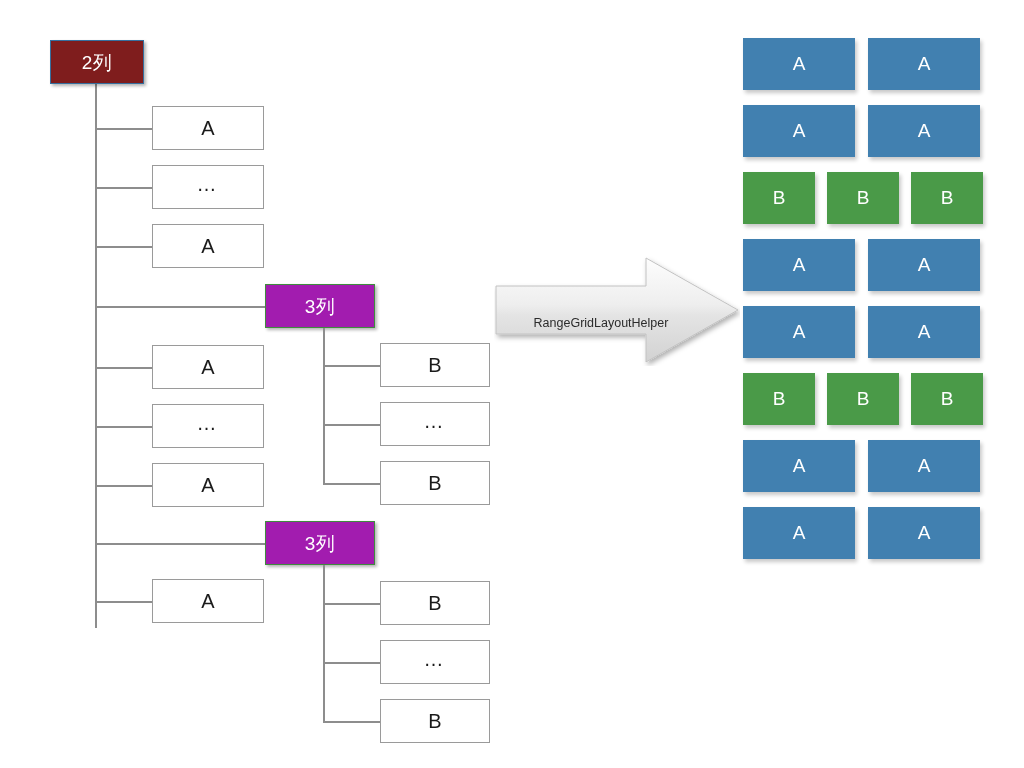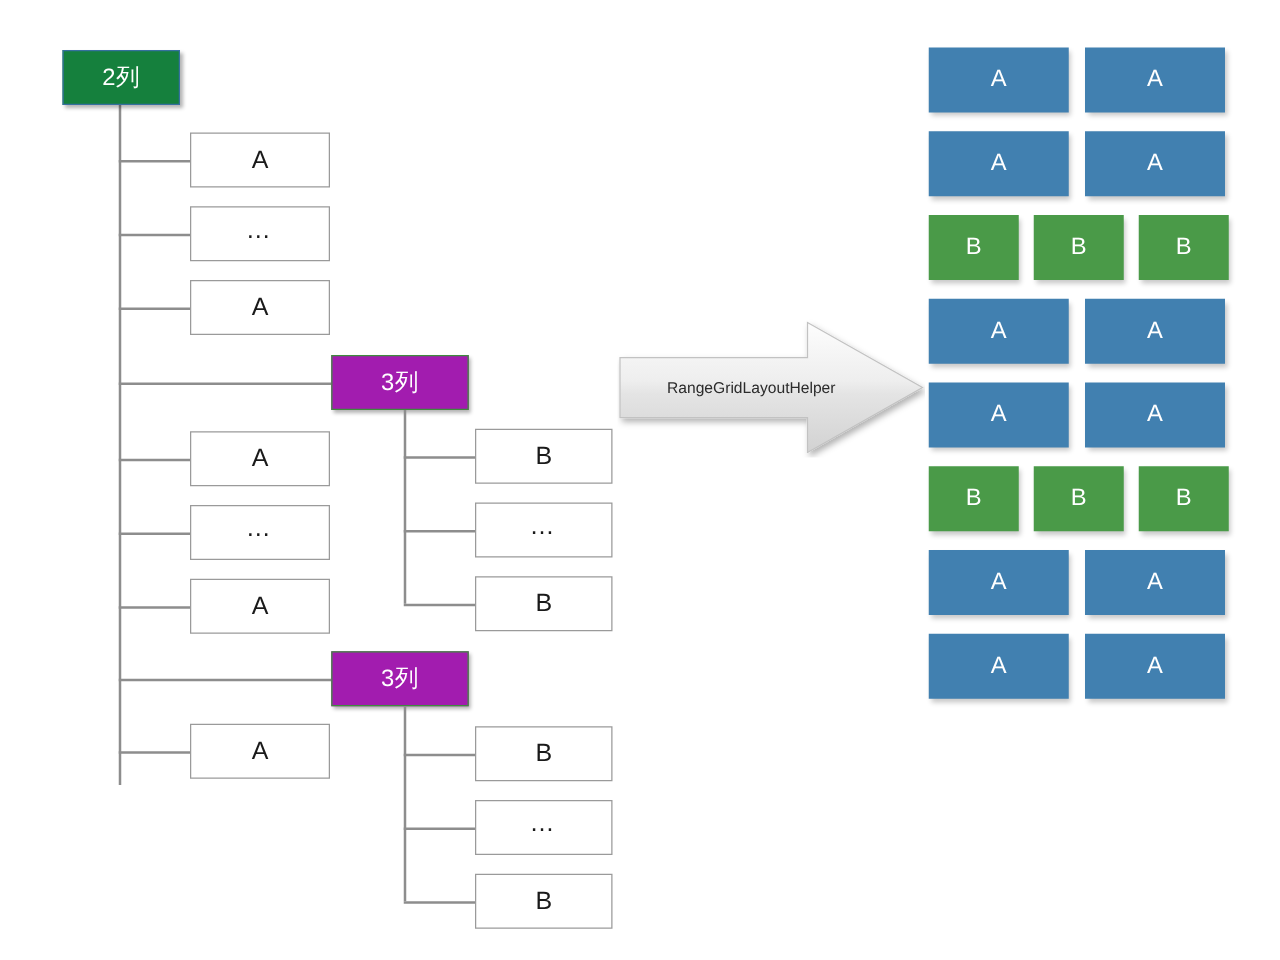--- a/index.html
+++ b/index.html
@@ -34,21 +34,21 @@
   }
 
   
   .node.header {
     color: #ffffff;
     font-size: 19px;
     letter-spacing: 0.5px;
     box-shadow: 2px 2px 3px rgba(0,0,0,0.30);
   }
   .node.header.blue {
-    background: #15803d;
+    background: #7f1d1d;
     border: 1px solid #36709f;
   }
   .node.header.green {
     background: #a21caf;
     border: 1px solid #3f8b3e;
   }
 
   
   .node.leaf {
     background: #ffffff;
@@ -75,21 +75,21 @@
   #arrow-wrap {
     position: absolute;
     left: 494px;
     top: 254px;
     width: 246px;
     height: 112px;
   }
   #arrow-label {
     position: absolute;
     left: 0;
-    top: 0;
+    top: 13px;
     width: 214px;
     height: 112px;
     display: flex;
     align-items: center;
     justify-content: center;
     font-size: 12.5px;
     color: #2b2b2b;
     pointer-events: none;
   }
 

